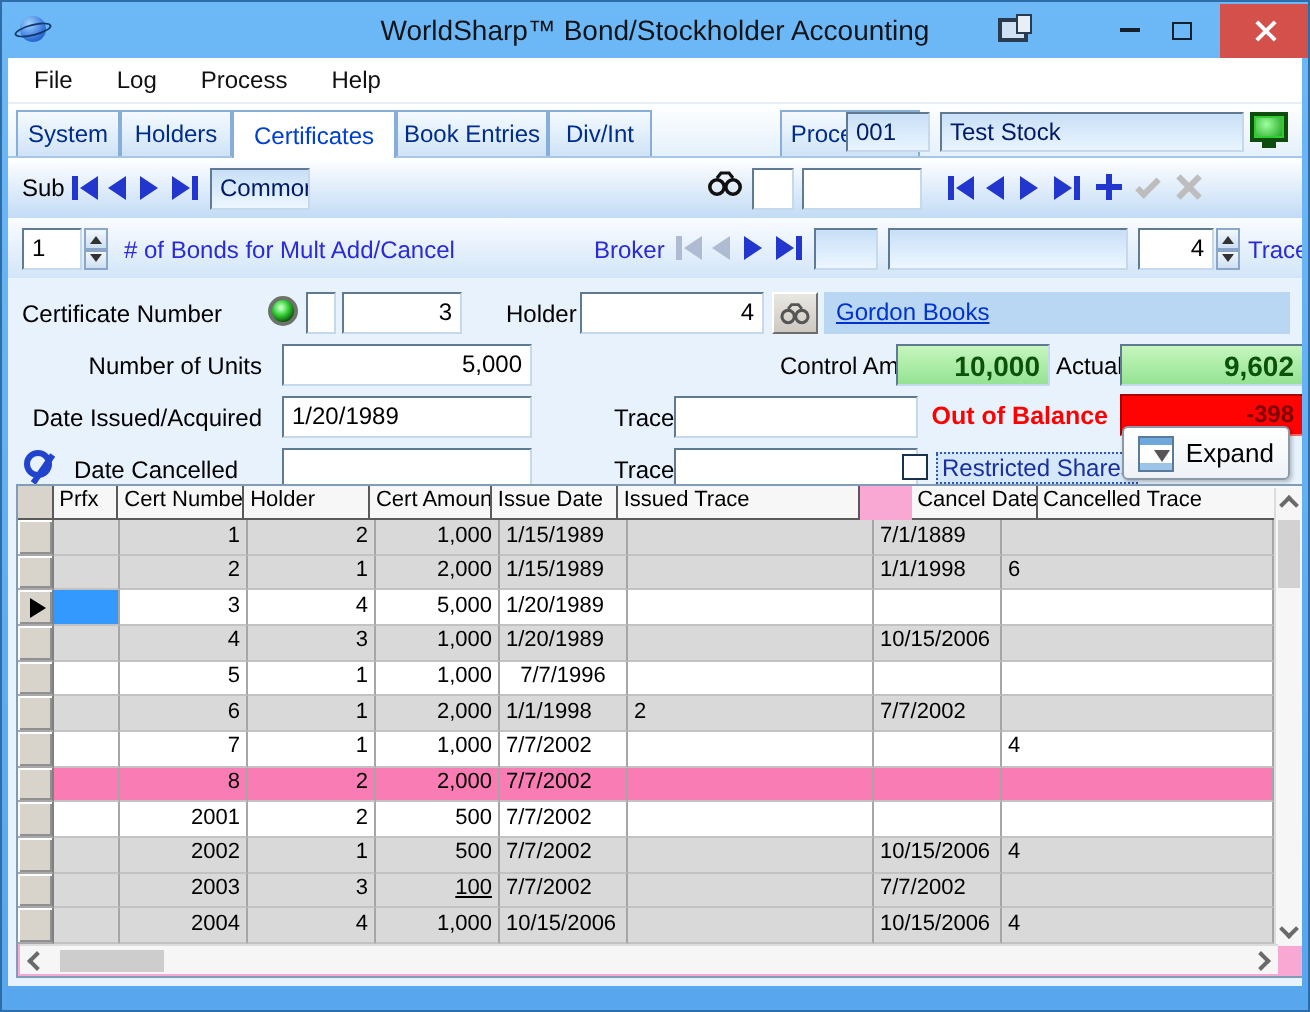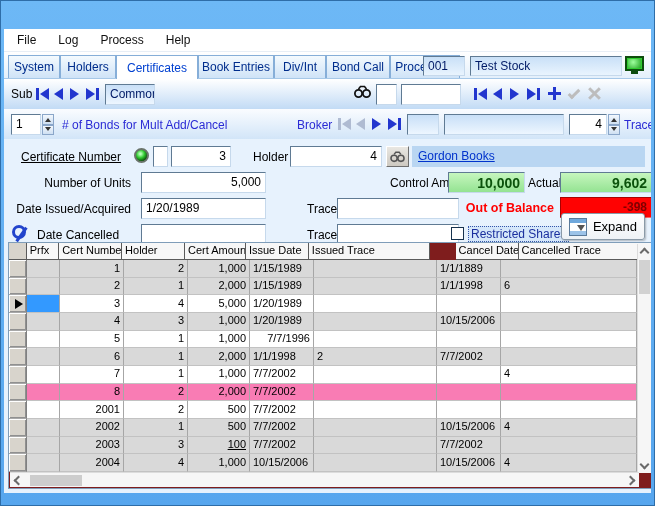--- a/index.html
+++ b/index.html
@@ -85,21 +85,21 @@
   .oob{position:absolute;font-size:12.5px;font-weight:bold;color:#ff0000;text-align:right;}
   
   .chk{position:absolute;width:13px;height:13px;background:#fff;border:1px solid #16324e;}
   .chk-label{position:absolute;font-size:12px;color:#1a2f9e;border:1px dotted #3355aa;padding:0 2px;background:#d5e7fa;}
   
   .expand-btn{position:absolute;width:84px;height:27px;background:linear-gradient(180deg,#ffffff,#eef2f6);border:1px solid #8a9aa8;border-radius:3px;display:flex;align-items:center;gap:6px;padding:0 7px;box-shadow:1px 1px 2px rgba(0,0,0,.25);}
   .expand-icon{width:24px;height:18px;border:1px solid #5a7a9a;background:linear-gradient(180deg,#6fa8dc 0 22%,#ffffff 22% 78%,#9cc3e8 78%);position:relative;}
   .expand-icon::after{content:"";position:absolute;left:7px;top:6px;width:0;height:0;border:4px solid transparent;border-top:6px solid #555;}
   .expand-txt{font-size:13px;color:#000;}
   
-  .grid-panel{position:absolute;left:4px;top:163px;width:645px;height:247px;background:#7f1d1d;border:1px solid #7f9db9;}
+  .grid-panel{position:absolute;left:4px;top:163px;width:645px;height:247px;background:#f9a8d4;border:1px solid #7f9db9;}
   .grid-head{display:flex;height:17px;}
   .gh-sel{width:18px;background:#d8d4cc;border-right:1px solid #5a5a5a;border-bottom:1px solid #5a5a5a;}
   .gh-cell{font-size:11px;color:#000;background:#f7f7f7;border-right:1px solid #5a5a5a;border-bottom:1px solid #5a5a5a;padding:1px 3px;white-space:nowrap;overflow:hidden;}
   .grid-body{}
   .g-row{display:flex;height:17.66px;}
   .g-sel{width:18px;background:#d8d4cc;border-right:1px solid #808080;border-bottom:1px solid #a8a8a8;box-shadow:inset 1px 1px 0 #fff,inset -1px -1px 0 #909090;display:flex;align-items:center;justify-content:center;}
   .g-cell{font-size:11px;color:#000;border-right:1px solid #a6a6a6;border-bottom:1px solid #c2c2c2;padding:1.5px 3px;white-space:nowrap;overflow:hidden;}
   .g-row.cancelled .g-cell{background:var(--row-cancelled);}
   .g-row.active .g-cell{background:var(--row-active);}
   .g-row.highlight .g-cell{background:var(--row-highlight);}
@@ -114,35 +114,53 @@
   .chev.left{transform:rotate(45deg);left:5px;top:4px;}
   .chev.right{transform:rotate(-135deg);right:5px;top:4px;}
   .vthumb{position:absolute;left:1px;top:16px;width:11px;height:34px;background:#d2d2d2;}
   .hthumb{position:absolute;left:20px;top:2px;width:52px;height:11px;background:#cdcdcd;}
 </style>
 </head>
 <body>
 
 <div class="window">
 
+  <div class="titlebar">
+    <span class="app-icon">
+        <span class="globe"></span>
+        <span class="ring"></span>
+      </span>
+    <span class="title">WorldSharp™ Bond/Stockholder Accounting</span>
+    <span class="tb-btns">
+      <span class="help-monitor"></span>
+      <span class="cap-btn">
+          <span class="min-glyph"></span>
+        </span>
+      <span class="cap-btn">
+          <span class="max-glyph"></span>
+        </span>
+      <span class="close-btn">
+          <span class="close-glyph"></span>
+        </span>
+    </span>
+  </div>
 
   <div class="menubar">
     <span class="menu-item">File</span>
     <span class="menu-item">Log</span>
     <span class="menu-item">Process</span>
     <span class="menu-item">Help</span>
   </div>
 
   <div class="tabbar">
     <span class="tab" style="left:4px;width:52px;">System</span>
     <span class="tab" style="left:56px;width:56px;">Holders</span>
     <span class="tab" style="left:194px;width:76px;">Book Entries</span>
     <span class="tab selected" style="left:112px;width:82px;">Certificates</span>
     <span class="tab" style="left:270px;width:52px;">Div/Int</span>
-    <span class="tab" style="left:322px;width:64px;">Bond Call</span>
     <span class="tab" style="left:386px;width:70px;">Processing</span>
     <span class="stock-code">001</span>
     <span class="stock-name">Test Stock</span>
     <span class="monitor-icon"></span>
   </div>
 
   <div class="content">
     <div class="strip1"></div>
     <div class="strip2"></div>
 
@@ -220,21 +238,21 @@
     <span class="spin" style="left:604px;top:35px;">
         <span class="sb">
           <i class="up"></i>
         </span>
         <span class="sb">
           <i class="dn"></i>
         </span>
       </span>
     <span class="lbl blue" style="left:620px;top:39px;">Trace</span>
 
-    <span class="lbl" style="left:7px;top:71px;width:120px;text-align:center;text-decoration:underline;">Certificate Number</span>
+    <span class="lbl" style="left:7px;top:71px;width:120px;text-align:left;">Certificate Number</span>
     <span class="led-icon" style="left:130px;top:69px;"></span>
     <span class="box" style="left:149px;top:67px;width:15px;"></span>
     <span class="box r" style="left:167px;top:67px;width:60px;">3</span>
     <span class="lbl" style="left:249px;top:71px;">Holder</span>
     <span class="box r" style="left:286px;top:67px;width:92px;">4</span>
     <span class="binoc-btn" style="left:382px;top:67px;">
       <svg width="15" height="12" viewBox="0 0 17 14">
           <circle cx="4.5" cy="8.5" r="3.6" fill="none" stroke="#555" stroke-width="1.8"></circle>
           <circle cx="12.5" cy="8.5" r="3.6" fill="none" stroke="#555" stroke-width="1.8"></circle>
           <path d="M4.5 4 L6.5 1.5 L10.5 1.5 L12.5 4" fill="none" stroke="#555" stroke-width="1.6"></path>
@@ -282,21 +300,21 @@
         </div>
       <div class="grid-body" id="grid-body">
           <div class="g-row cancelled">
             <div class="g-sel"></div>
             <div class="g-cell" style="width: 33px; text-align: left;"></div>
             <div class="g-cell" style="width: 64px; text-align: right;">1</div>
             <div class="g-cell" style="width: 64px; text-align: right;">2</div>
             <div class="g-cell" style="width: 62px; text-align: right;">1,000</div>
             <div class="g-cell" style="width: 64px; text-align: left;">1/15/1989</div>
             <div class="g-cell" style="width: 123px; text-align: left;"></div>
-            <div class="g-cell" style="width: 64px; text-align: left;">1/1/1889</div>
+            <div class="g-cell" style="width: 64px; text-align: left;">7/1/1889</div>
             <div class="g-cell" style="width: 136px; text-align: left;"></div>
           </div>
           <div class="g-row cancelled">
             <div class="g-sel"></div>
             <div class="g-cell" style="width: 33px; text-align: left;"></div>
             <div class="g-cell" style="width: 64px; text-align: right;">2</div>
             <div class="g-cell" style="width: 64px; text-align: right;">1</div>
             <div class="g-cell" style="width: 62px; text-align: right;">2,000</div>
             <div class="g-cell" style="width: 64px; text-align: left;">1/15/1989</div>
             <div class="g-cell" style="width: 123px; text-align: left;"></div>
@@ -326,21 +344,21 @@
             <div class="g-cell" style="width: 123px; text-align: left;"></div>
             <div class="g-cell" style="width: 64px; text-align: left;">10/15/2006</div>
             <div class="g-cell" style="width: 136px; text-align: left;"></div>
           </div>
           <div class="g-row active">
             <div class="g-sel"></div>
             <div class="g-cell" style="width: 33px; text-align: left;"></div>
             <div class="g-cell" style="width: 64px; text-align: right;">5</div>
             <div class="g-cell" style="width: 64px; text-align: right;">1</div>
             <div class="g-cell" style="width: 62px; text-align: right;">1,000</div>
-            <div class="g-cell" style="width: 64px; text-align: right;">7/7/1996</div>
+            <div class="g-cell" style="width: 64px; text-align: center;">7/7/1996</div>
             <div class="g-cell" style="width: 123px; text-align: left;"></div>
             <div class="g-cell" style="width: 64px; text-align: left;"></div>
             <div class="g-cell" style="width: 136px; text-align: left;"></div>
           </div>
           <div class="g-row cancelled">
             <div class="g-sel"></div>
             <div class="g-cell" style="width: 33px; text-align: left;"></div>
             <div class="g-cell" style="width: 64px; text-align: right;">6</div>
             <div class="g-cell" style="width: 64px; text-align: right;">1</div>
             <div class="g-cell" style="width: 62px; text-align: right;">2,000</div>

